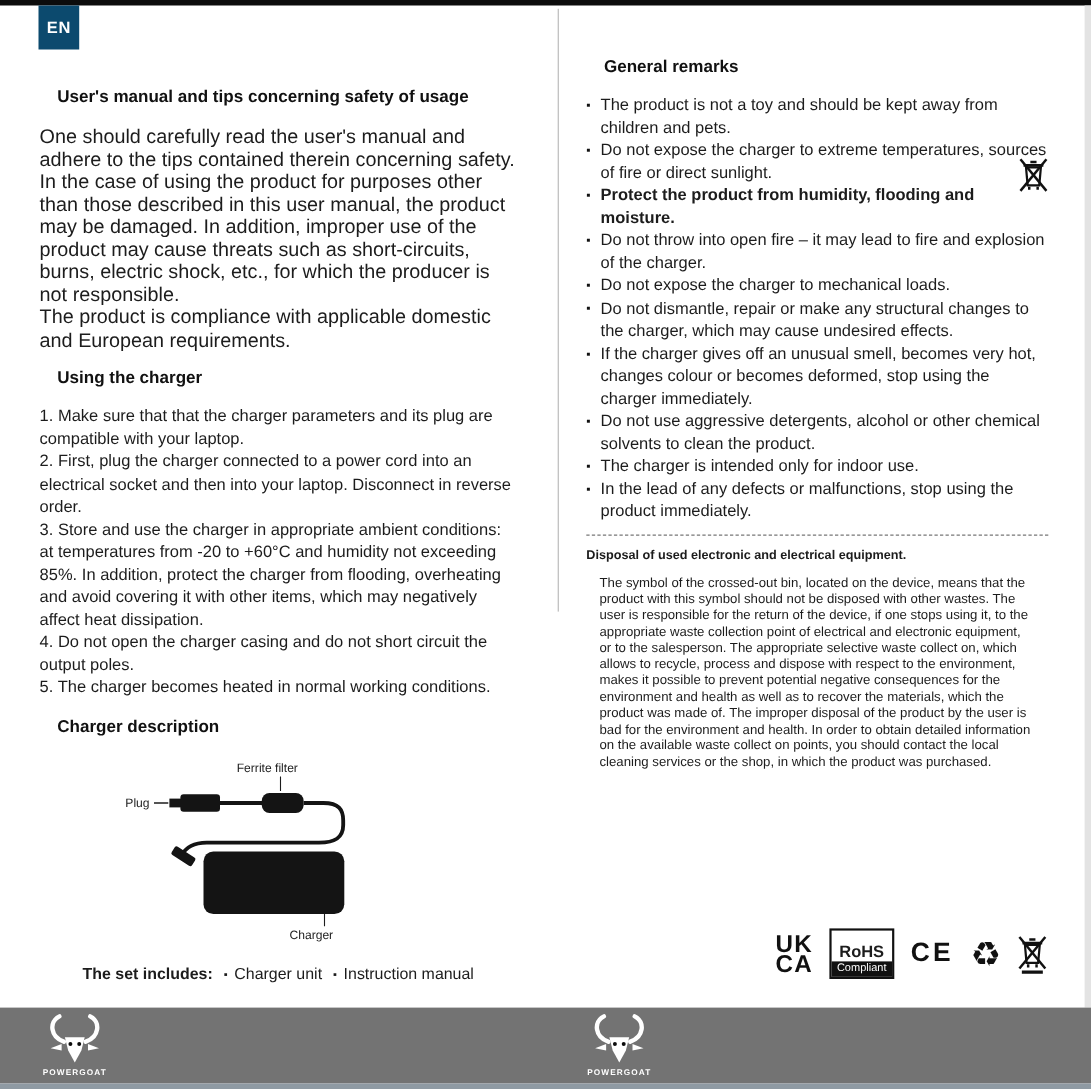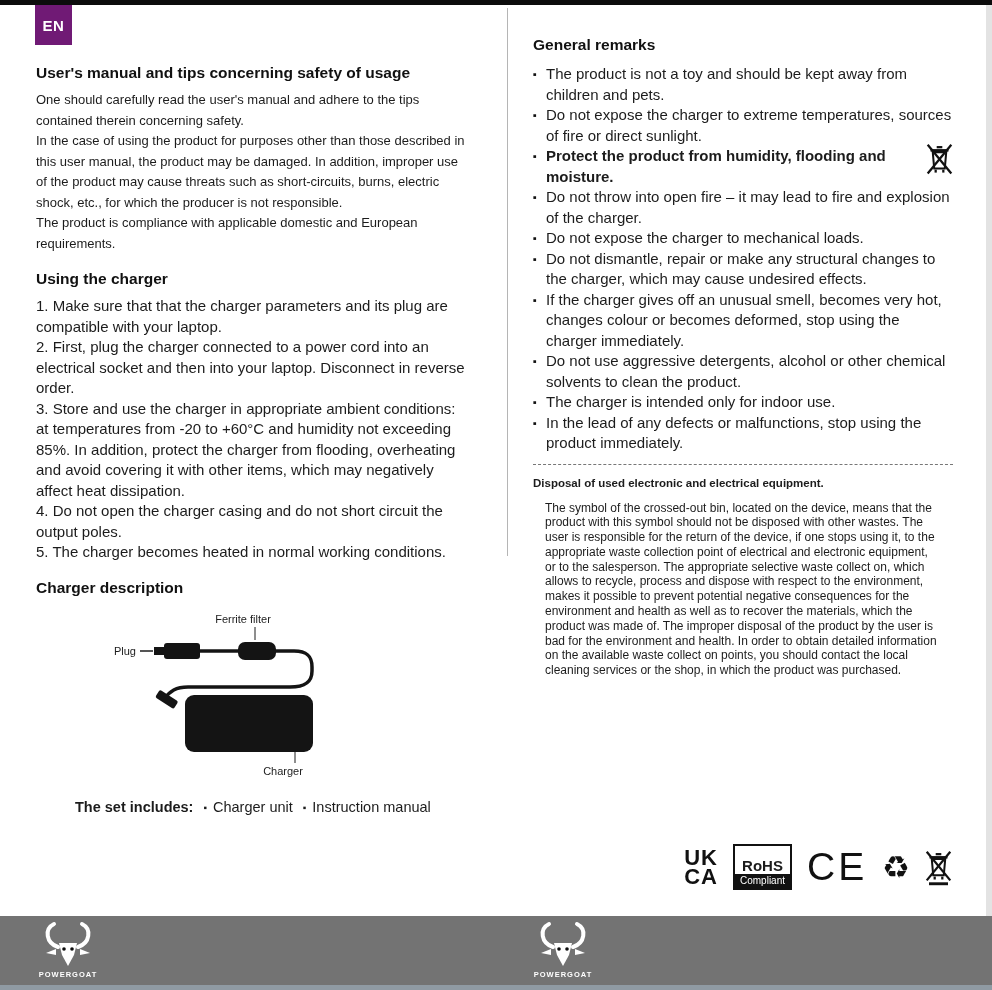--- a/index.html
+++ b/index.html
@@ -1,29 +1,29 @@
 <!DOCTYPE html>
 <html><head>
 <meta charset="utf-8">
 <style>
   html,body{margin:0;padding:0;background:#ffffff;}
   .page{position:relative;width:992px;height:990px;background:#ffffff;overflow:hidden;
         font-family:"Liberation Sans","DejaVu Sans",sans-serif;color:#1c1c1c;}
   .top-strip{position:absolute;left:0;top:0;width:100%;height:5px;background:#0c0c0c;}
   .right-edge{position:absolute;right:0;top:5px;width:6px;height:911px;background:#e3e3e3;}
-  .en-badge{position:absolute;left:35px;top:5px;width:37px;height:40px;background:#701a75;color:#fff;
+  .en-badge{position:absolute;left:35px;top:5px;width:37px;height:40px;background:#0c4a6e;color:#fff;
             display:flex;align-items:center;justify-content:center;font-weight:bold;font-size:15px;letter-spacing:.5px;}
   .vdivider{position:absolute;left:507px;top:8px;width:1px;height:548px;background:#b5b5b5;}
 
   .col-left{position:absolute;left:36px;top:64px;width:432px;}
   .col-right{position:absolute;left:533px;top:36px;width:420px;}
 
-  h2{font-size:15.5px;margin:0;font-weight:bold;color:#111;}
+  h2{font-size:15.5px;margin:16px;font-weight:bold;color:#111;}
   .mt{margin-top:16px;}
-  .para{font-size:13px;line-height:20.5px;margin:8px 0 0 0;white-space:pre-line;}
+  .para{font-size:18px;line-height:20.5px;margin:8px 0 0 0;white-space:pre-line;}
   .list{margin-top:8px;}
   .list p{font-size:15px;line-height:20.5px;margin:0;}
 
   .bullets{margin-top:10px;}
   .bullet{display:flex;font-size:15px;line-height:20.5px;margin:0;}
   .bullet::before{content:"▪";flex:0 0 13px;font-size:11px;line-height:20.5px;color:#111;}
   .bullet span{flex:1;}
 
   .dashes{border:none;border-top:1px dashed #777;margin:10px 0 12px 0;}
   .disposal-h{font-size:11.5px;font-weight:bold;margin:0 0 7px 0;}
@@ -34,21 +34,21 @@
   .diagram{position:relative;width:432px;height:178px;margin-top:10px;}
   .set-line{display:flex;align-items:flex-end;font-size:14.5px;margin-top:14px;gap:10px;margin-left:39px;}
   .set-label{font-weight:bold;}
   .inc-item::before{content:"▪";font-size:10px;margin-right:6px;position:relative;top:-1px;}
 
   .certs{position:absolute;top:844px;right:40px;display:flex;align-items:center;gap:15px;justify-content:space-between;}
   .ukca{font-weight:bold;font-size:22px;line-height:19px;letter-spacing:1px;color:#111;}
   .rohs{border:2.5px solid #111;text-align:center;}
   .rohs-top{font-size:15px;font-weight:bold;padding:11px 6px 0 6px;}
   .rohs-bot{background:#111;color:#fff;font-size:10px;padding:1px 5px 2px 5px;}
-  .ce{font-size:39px;font-weight:400;letter-spacing:3px;color:#111;}
+  .ce{font-size:24px;font-weight:700;letter-spacing:3px;color:#111;}
   .recycle{font-size:31px;color:#111;line-height:1;}
 
   .footer{position:absolute;left:0;top:916px;width:100%;height:69px;background:#737373;}
   .bottom-strip{position:absolute;left:0;top:985px;width:100%;height:5px;background:#8f9aa3;}
   .logo{position:absolute;top:5px;}
   .logo-1{left:36px;}
   .logo-2{left:531px;}
 </style>
 </head>
 <body>

